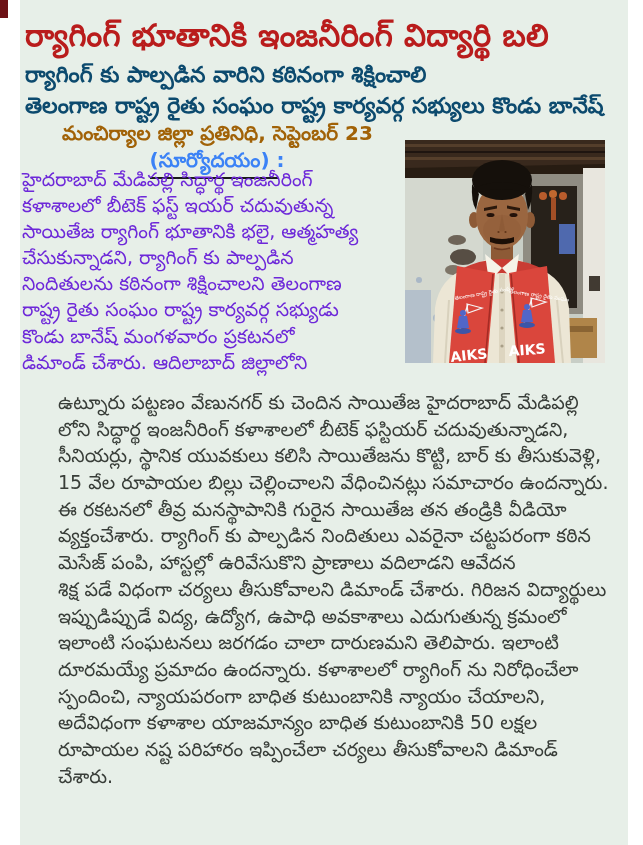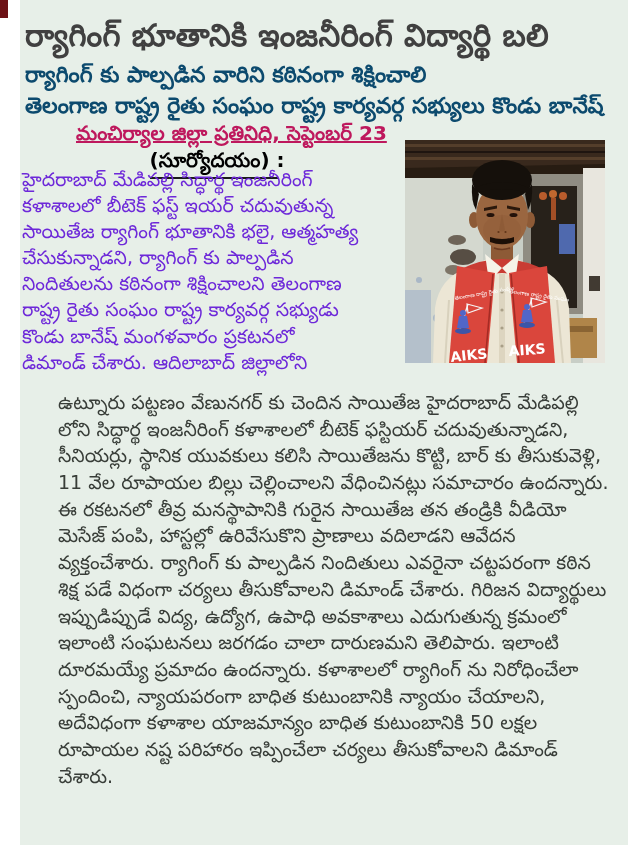--- a/index.html
+++ b/index.html
@@ -17,38 +17,38 @@
     position:absolute;
     left:20px;top:0;width:608px;height:845px;
     background:#e7efe8;
   }
   .corner-mark{
     position:absolute;left:0;top:0;width:8px;height:18px;
     background:#6d1216;
   }
   .headline{
     position:absolute;left:25px;top:16px;width:600px;
-    font-size:31px;font-weight:700;color:#404040;
+    font-size:31px;font-weight:700;color:#b91c1c;
     letter-spacing:0.2px;line-height:1.25;
   }
   .subhead{
     position:absolute;left:25px;width:600px;
     font-size:22px;font-weight:700;color:#0c4a6e;
     line-height:1.2;
   }
   .subhead1{top:62px;}
   .subhead2{top:93px;}
   .dateline1{
-    position:absolute;left:76px;top:121px;width:420px;
-    font-size:20px;font-weight:700;color:#be185d;text-decoration:underline;
+    position:absolute;left:62px;top:121px;width:420px;
+    font-size:20px;font-weight:700;color:#a16207;
   }
   .dateline2{
     position:absolute;left:2px;top:148px;width:430px;
     text-align:center;
-    font-size:20px;font-weight:700;color:#000000;
+    font-size:20px;font-weight:700;color:#3b82f6;
   }
   .dateline-underline{
     position:absolute;left:150px;top:177px;width:128px;height:2px;
     background:#1a1a1a;
   }
   .body-narrow{
     position:absolute;left:22px;top:168px;width:385px;
     font-size:19px;color:#6d28d9;
   }
   .body-full{
@@ -84,24 +84,24 @@
     <div class="bl">నిందితులను కఠినంగా శిక్షించాలని తెలంగాణ</div>
     <div class="bl">రాష్ట్ర రైతు సంఘం రాష్ట్ర కార్యవర్గ సభ్యుడు</div>
     <div class="bl">కొండు బానేష్ మంగళవారం ప్రకటనలో</div>
     <div class="bl">డిమాండ్ చేశారు. ఆదిలాబాద్ జిల్లాలోని</div>
   </div>
 
   <div class="body-full">
     <div class="bl">ఉట్నూరు పట్టణం వేణునగర్ కు చెందిన సాయితేజ హైదరాబాద్ మేడిపల్లి</div>
     <div class="bl">లోని సిద్ధార్థ ఇంజనీరింగ్ కళాశాలలో బీటెక్ ఫస్టియర్ చదువుతున్నాడని,</div>
     <div class="bl">సీనియర్లు, స్థానిక యువకులు కలిసి సాయితేజను కొట్టి, బార్ కు తీసుకువెళ్లి,</div>
-    <div class="bl">11 వేల రూపాయల బిల్లు చెల్లించాలని వేధించినట్లు సమాచారం ఉందన్నారు.</div>
+    <div class="bl">15 వేల రూపాయల బిల్లు చెల్లించాలని వేధించినట్లు సమాచారం ఉందన్నారు.</div>
     <div class="bl">ఈ రకటనలో తీవ్ర మనస్థాపానికి గురైన సాయితేజ తన తండ్రికి వీడియో</div>
+    <div class="bl">వ్యక్తంచేశారు. ర్యాగింగ్ కు పాల్పడిన నిందితులు ఎవరైనా చట్టపరంగా కఠిన</div>
     <div class="bl">మెసేజ్ పంపి, హాస్టల్లో ఉరివేసుకొని ప్రాణాలు వదిలాడని ఆవేదన</div>
-    <div class="bl">వ్యక్తంచేశారు. ర్యాగింగ్ కు పాల్పడిన నిందితులు ఎవరైనా చట్టపరంగా కఠిన</div>
     <div class="bl">శిక్ష పడే విధంగా చర్యలు తీసుకోవాలని డిమాండ్ చేశారు. గిరిజన విద్యార్థులు</div>
     <div class="bl">ఇప్పుడిప్పుడే విద్య, ఉద్యోగ, ఉపాధి అవకాశాలు ఎదుగుతున్న క్రమంలో</div>
     <div class="bl">ఇలాంటి సంఘటనలు జరగడం చాలా దారుణమని తెలిపారు. ఇలాంటి</div>
     <div class="bl">దూరమయ్యే ప్రమాదం ఉందన్నారు. కళాశాలలో ర్యాగింగ్ ను నిరోధించేలా</div>
     <div class="bl">స్పందించి, న్యాయపరంగా బాధిత కుటుంబానికి న్యాయం చేయాలని,</div>
     <div class="bl">అదేవిధంగా కళాశాల యాజమాన్యం బాధిత కుటుంబానికి 50 లక్షల</div>
     <div class="bl">రూపాయల నష్ట పరిహారం ఇప్పించేలా చర్యలు తీసుకోవాలని డిమాండ్</div>
     <div class="bl">చేశారు.</div>
   </div>
 

